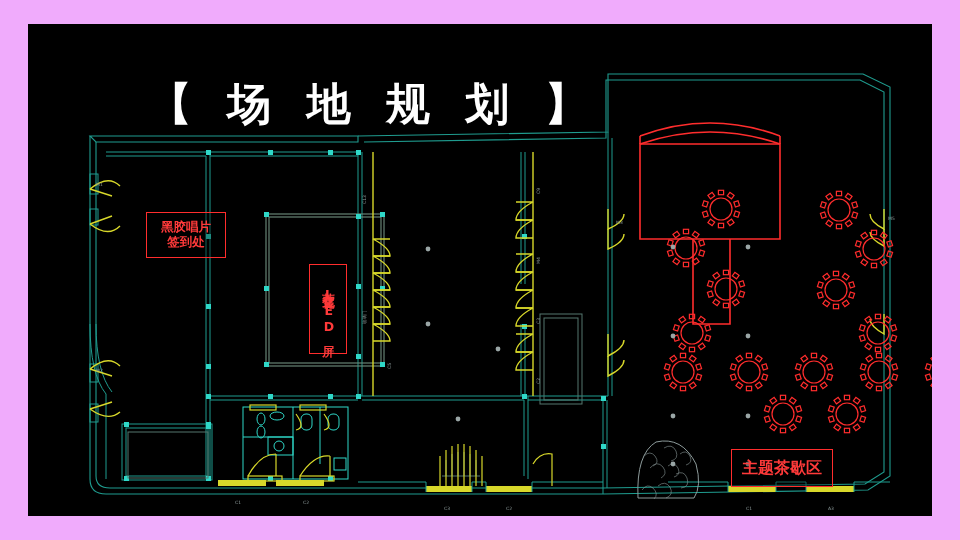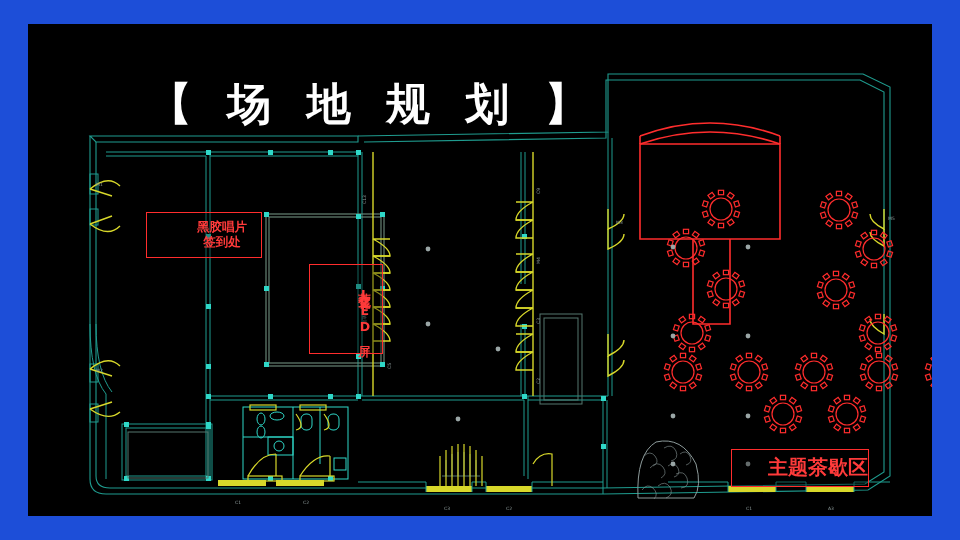--- a/index.html
+++ b/index.html
@@ -2,48 +2,47 @@
 <html><head>
 <meta charset="utf-8">
 <title>场地规划</title>
 <style>
   html,body{margin:0;padding:0;}
   body{
     width:960px;height:540px;overflow:hidden;
     background:#d9c29c;
     font-family:"Liberation Sans","DejaVu Sans",sans-serif;
   }
-  .slide{position:relative;width:960px;height:540px;background:#1d4ed8;}
+  .slide{position:relative;width:960px;height:540px;background:#f0abfc;}
   .canvas{
     position:absolute;left:28px;top:24px;width:904px;height:492px;
     background:#000;overflow:hidden;
   }
   .title{
     position:absolute;left:120px;top:48px;width:460px;height:64px;
     color:#fff;font-size:44px;line-height:64px;letter-spacing:10px;
     font-weight:700;white-space:nowrap;
     font-family:"DejaVu Sans","Liberation Sans",sans-serif;
   }
   
   .plan{position:absolute;left:0;top:0;width:904px;height:492px;}
 
   
   .lbl{
     position:absolute;border:1.6px solid #ff2d2d;color:#ff3a3a;
     display:flex;align-items:center;justify-content:center;
     text-align:center;line-height:1.18;font-weight:700;
     background:rgba(0,0,0,0.35);
     font-family:"DejaVu Sans","Liberation Sans",sans-serif;
-    padding-left:36px;
   }
   .lbl-signin{left:118px;top:188px;width:78px;height:44px;font-size:12.5px;}
   .lbl-led{left:281px;top:240px;width:36px;height:88px;font-size:12.5px;
            writing-mode:vertical-rl;text-orientation:upright;letter-spacing:1px;}
   .lbl-duitou{left:396px;top:341px;width:80px;height:42px;font-size:12.5px;}
-  .lbl-tea{left:703px;top:425px;width:100px;height:36px;font-size:20px;text-align:center;}
+  .lbl-tea{left:703px;top:425px;width:100px;height:36px;font-size:16px;text-align:center;}
   .lbl b{display:block;font-weight:700;}
 </style>
 </head>
 <body>
 
 <div class="slide">
 
   <div class="canvas">
 
     <svg class="plan" viewBox="0 0 904 492">

